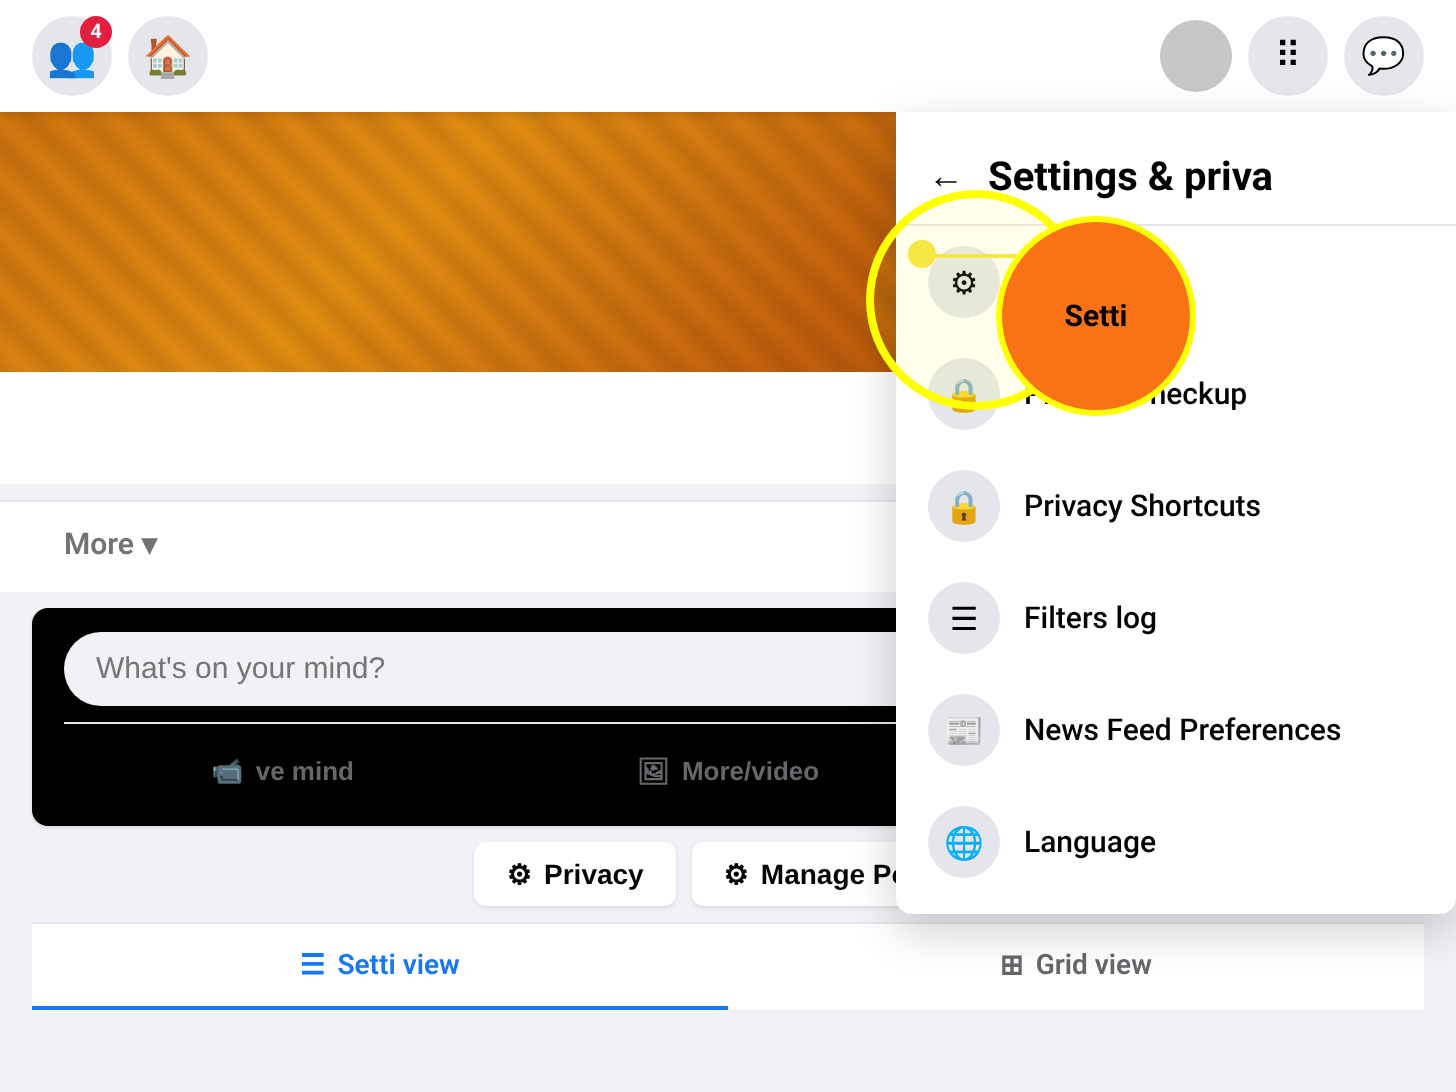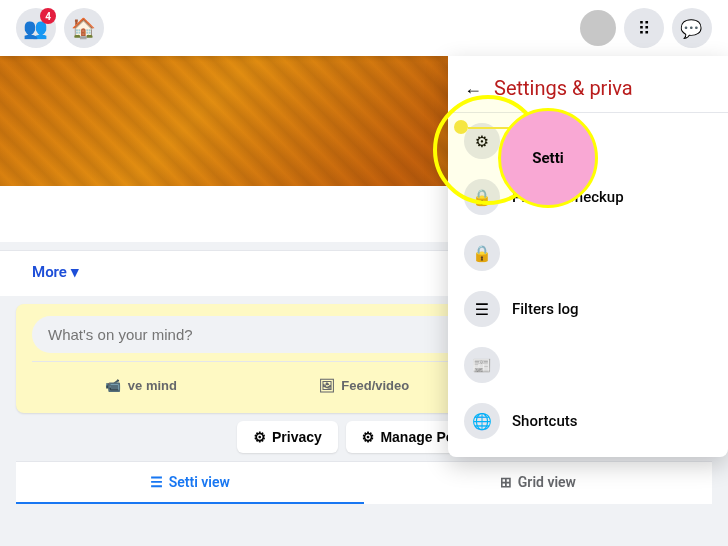--- a/index.html
+++ b/index.html
@@ -159,21 +159,21 @@
       padding: 0 16px;
       display: flex;
       align-items: center;
       justify-content: space-between;
       border-top: 1px solid #e4e6eb;
     }
     .tab-item {
       padding: 12px 16px;
       font-size: 15px;
       font-weight: 600;
-      color: #1d4ed8;
+      color: #737373;
       cursor: pointer;
       border-bottom: 3px solid transparent;
     }
     .more-tab {
       display: flex;
       align-items: center;
       gap: 4px;
     }
     .three-dots-btn {
       width: 36px;
@@ -188,21 +188,21 @@
       font-size: 16px;
       font-weight: bold;
     }
 
     
     .feed-area {
       padding: 8px 16px;
       background: #f0f2f5;
     }
     .post-box {
-      background: #fef9c3;
+      background: #000000;
       border-radius: 8px;
       padding: 12px 16px;
       margin-bottom: 8px;
       box-shadow: 0 1px 2px rgba(0,0,0,0.1);
     }
     .post-input {
       width: 100%;
       background: #f0f2f5;
       border: none;
       border-radius: 24px;
@@ -303,22 +303,22 @@
     }
     .back-btn {
       background: none;
       border: none;
       font-size: 18px;
       cursor: pointer;
       color: #050505;
     }
     .dropdown-title {
       font-size: 20px;
-      font-weight: 400;
-      color: #b91c1c;
+      font-weight: 700;
+      color: #000000;
     }
     .dropdown-item {
       display: flex;
       align-items: center;
       gap: 12px;
       padding: 10px 16px;
       cursor: pointer;
       transition: background 0.1s;
     }
     .dropdown-item-icon {
@@ -375,21 +375,21 @@
     }
 
     
     .setti-label {
       position: absolute;
       top: 108px;
       right: 130px;
       width: 100px;
       height: 100px;
       border-radius: 50%;
-      background: #f9a8d4;
+      background: #f97316;
       display: flex;
       align-items: center;
       justify-content: center;
       font-size: 15px;
       font-weight: 700;
       color: #050505;
       z-index: 201;
       border: 3px solid #ffff00;
       overflow: hidden;
     }
@@ -445,21 +445,21 @@
 <div class="feed-area">
   <div class="post-box">
     <input class="post-input" type="text" placeholder="What's on your mind?" style="">
     <div class="post-actions">
       <button class="post-action-btn">
         <span>📹</span>
         <span>ve mind</span>
       </button>
       <button class="post-action-btn">
         <span>🖼</span>
-        <span>Feed/video</span>
+        <span>More/video</span>
       </button>
       <button class="post-action-btn">
         <span>🚩</span>
         <span>Life event</span>
       </button>
     </div>
   </div>
 
   <div class="filter-row">
     <button class="filter-btn">
@@ -495,30 +495,32 @@
   <div class="dropdown-item">
     <div class="dropdown-item-icon">⚙</div>
     <span class="dropdown-item-label">Settings</span>
   </div>
   <div class="dropdown-item">
     <div class="dropdown-item-icon">🔒</div>
     <span class="dropdown-item-label">Privacy Checkup</span>
   </div>
   <div class="dropdown-item">
     <div class="dropdown-item-icon">🔒</div>
+    <span class="dropdown-item-label">Privacy Shortcuts</span>
   </div>
   <div class="dropdown-item">
     <div class="dropdown-item-icon">☰</div>
     <span class="dropdown-item-label">Filters log</span>
   </div>
   <div class="dropdown-item">
     <div class="dropdown-item-icon">📰</div>
+    <span class="dropdown-item-label">News Feed Preferences</span>
   </div>
   <div class="dropdown-item">
     <div class="dropdown-item-icon">🌐</div>
-    <span class="dropdown-item-label">Shortcuts</span>
+    <span class="dropdown-item-label">Language</span>
   </div>
 </div>
 
 <div class="highlight-circle"></div>
 <div class="highlight-dot"></div>
 <div class="highlight-line"></div>
 <div class="setti-label">Setti</div>
 
 </body></html>

